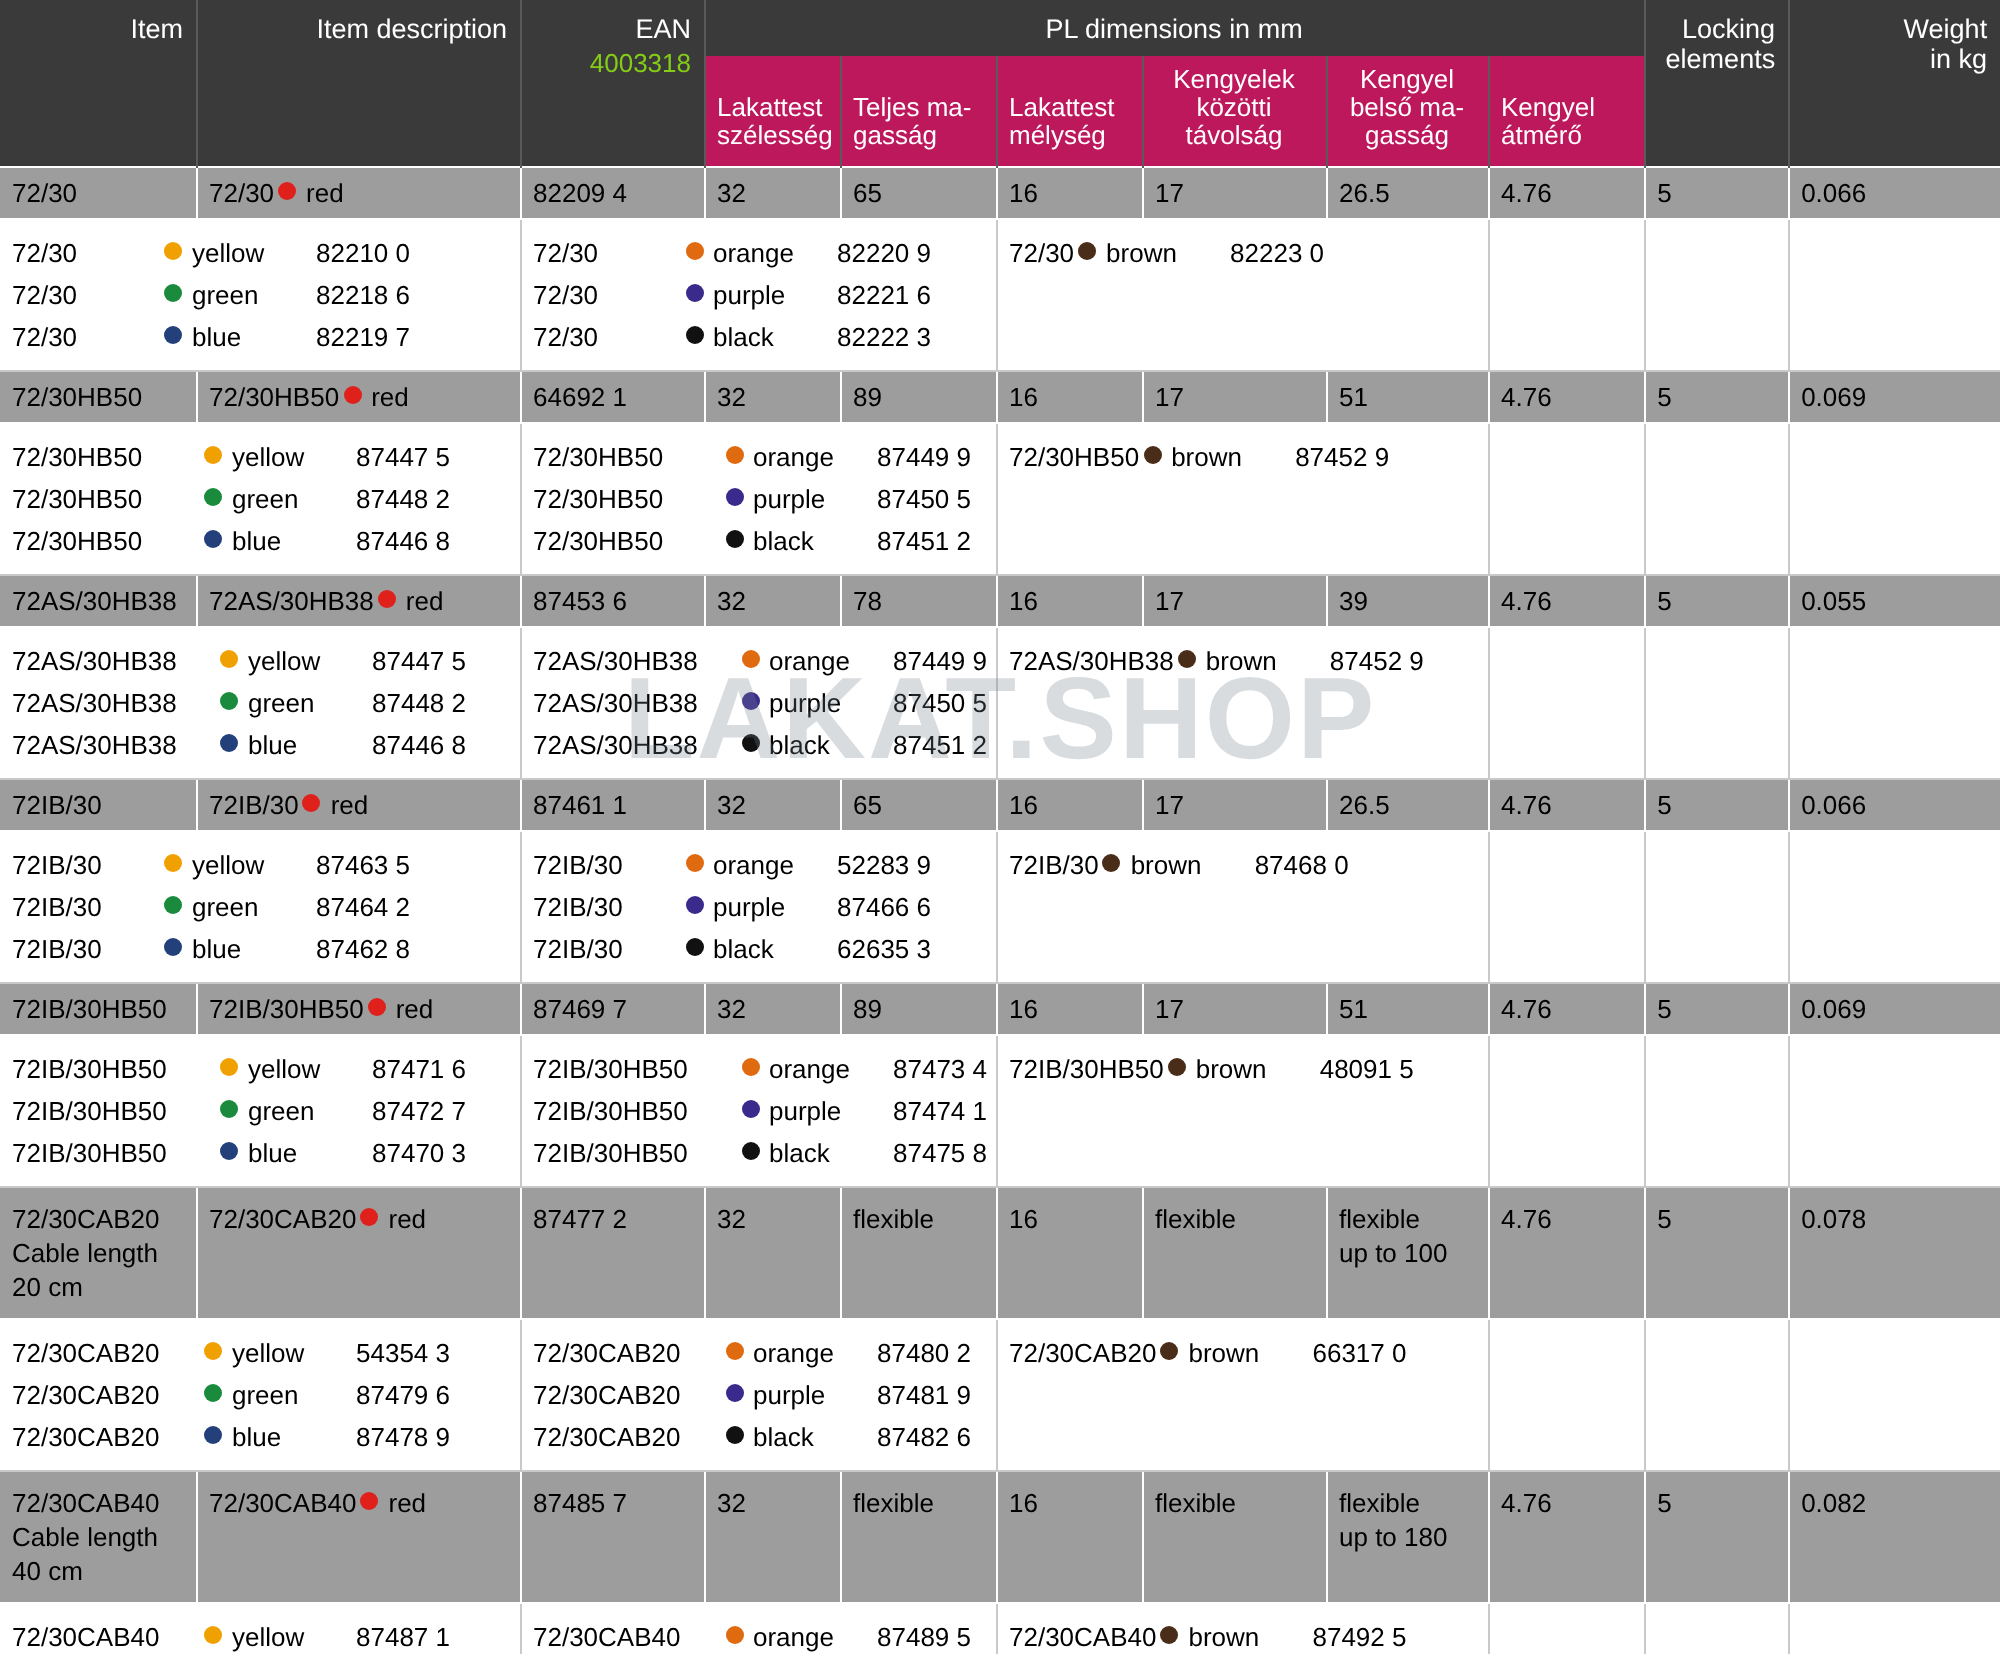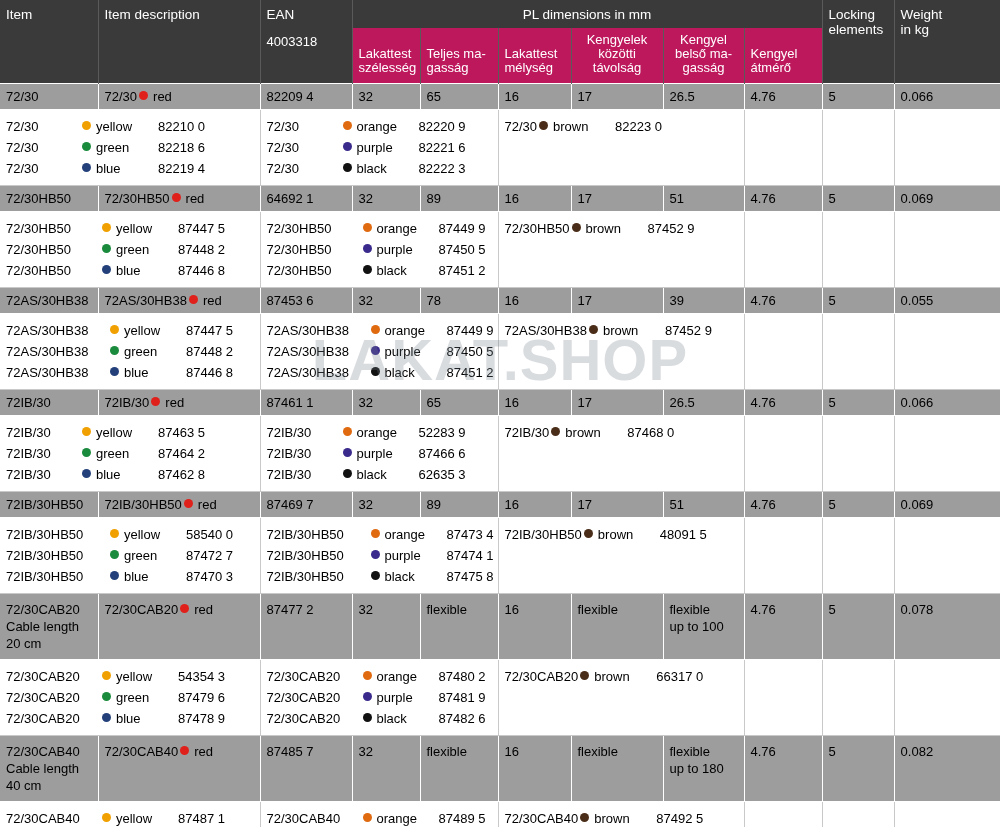--- a/index.html
+++ b/index.html
@@ -34,29 +34,30 @@
   }
   
   .hdr-top td {
     background: #3a3a3a;
     color: #ffffff;
     font-size: 13.5px;
     font-weight: normal;
     padding: 7px 6px 6px 6px;
     border-right: 1px solid #5a5a5a;
     vertical-align: top;
+    text-align: right;
   }
   .hdr-top td.plgroup {
     text-align: center;
   }
   .hdr-top td .sub {
-    color: #ffffff;
+    color: #84cc16;
     display: block;
     font-size: 13px;
-    margin-top: 12px;
+    margin-top: 2px;
   }
   .hdr-sub td {
     background: #be185d;
     color: #ffffff;
     font-size: 13px;
     padding: 5px 6px 8px 6px;
     border-right: 1px solid #5a5a5a;
     vertical-align: bottom;
     line-height: 14px;
   }
@@ -216,21 +217,21 @@
           <td>17</td>
           <td><span>26.5</span></td>
           <td>4.76</td>
           <td>5</td>
           <td>0.066</td>
         </tr>
         <tr class="var">
           <td colspan="2" class="lines">
             <span class="row-line"><span class="itemcode ">72/30</span><span class="dot" style="background:#f0a000"></span><span class="code">yellow</span><span>82210 0</span></span>
             <span class="row-line"><span class="itemcode ">72/30</span><span class="dot" style="background:#1a8a3c"></span><span class="code">green</span><span>82218 6</span></span>
-            <span class="row-line"><span class="itemcode ">72/30</span><span class="dot" style="background:#24407a"></span><span class="code">blue</span><span>82219 4</span></span>
+            <span class="row-line"><span class="itemcode ">72/30</span><span class="dot" style="background:#24407a"></span><span class="code">blue</span><span>82219 7</span></span>
           </td>
           <td colspan="3" class="lines">
             <span class="row-line"><span class="itemcode ">72/30</span><span class="dot" style="background:#e06a10"></span><span class="code">orange</span><span>82220 9</span></span>
             <span class="row-line"><span class="itemcode ">72/30</span><span class="dot" style="background:#3a2a8c"></span><span class="code">purple</span><span>82221 6</span></span>
             <span class="row-line"><span class="itemcode ">72/30</span><span class="dot" style="background:#111111"></span><span class="code">black</span><span>82222 3</span></span>
           </td>
           <td colspan="3" class="lines">
             <span class="row-line nowrap"><span>72/30</span><span class="dot" style="background:#4a2d18"></span><span class="code">brown</span><span>82223 0</span></span>
           </td>
           <td></td>
@@ -346,21 +347,21 @@
           <td>89</td>
           <td>16</td>
           <td>17</td>
           <td><span>51</span></td>
           <td>4.76</td>
           <td>5</td>
           <td>0.069</td>
         </tr>
         <tr class="var">
           <td colspan="2" class="lines">
-            <span class="row-line"><span class="itemcode w3">72IB/30HB50</span><span class="dot" style="background:#f0a000"></span><span class="code">yellow</span><span>58540 0</span></span>
+            <span class="row-line"><span class="itemcode w3">72IB/30HB50</span><span class="dot" style="background:#f0a000"></span><span class="code">yellow</span><span>87471 6</span></span>
             <span class="row-line"><span class="itemcode w3">72IB/30HB50</span><span class="dot" style="background:#1a8a3c"></span><span class="code">green</span><span>87472 7</span></span>
             <span class="row-line"><span class="itemcode w3">72IB/30HB50</span><span class="dot" style="background:#24407a"></span><span class="code">blue</span><span>87470 3</span></span>
           </td>
           <td colspan="3" class="lines">
             <span class="row-line"><span class="itemcode w3">72IB/30HB50</span><span class="dot" style="background:#e06a10"></span><span class="code">orange</span><span>87473 4</span></span>
             <span class="row-line"><span class="itemcode w3">72IB/30HB50</span><span class="dot" style="background:#3a2a8c"></span><span class="code">purple</span><span>87474 1</span></span>
             <span class="row-line"><span class="itemcode w3">72IB/30HB50</span><span class="dot" style="background:#111111"></span><span class="code">black</span><span>87475 8</span></span>
           </td>
           <td colspan="3" class="lines">
             <span class="row-line nowrap"><span>72IB/30HB50</span><span class="dot" style="background:#4a2d18"></span><span class="code">brown</span><span>48091 5</span></span>

